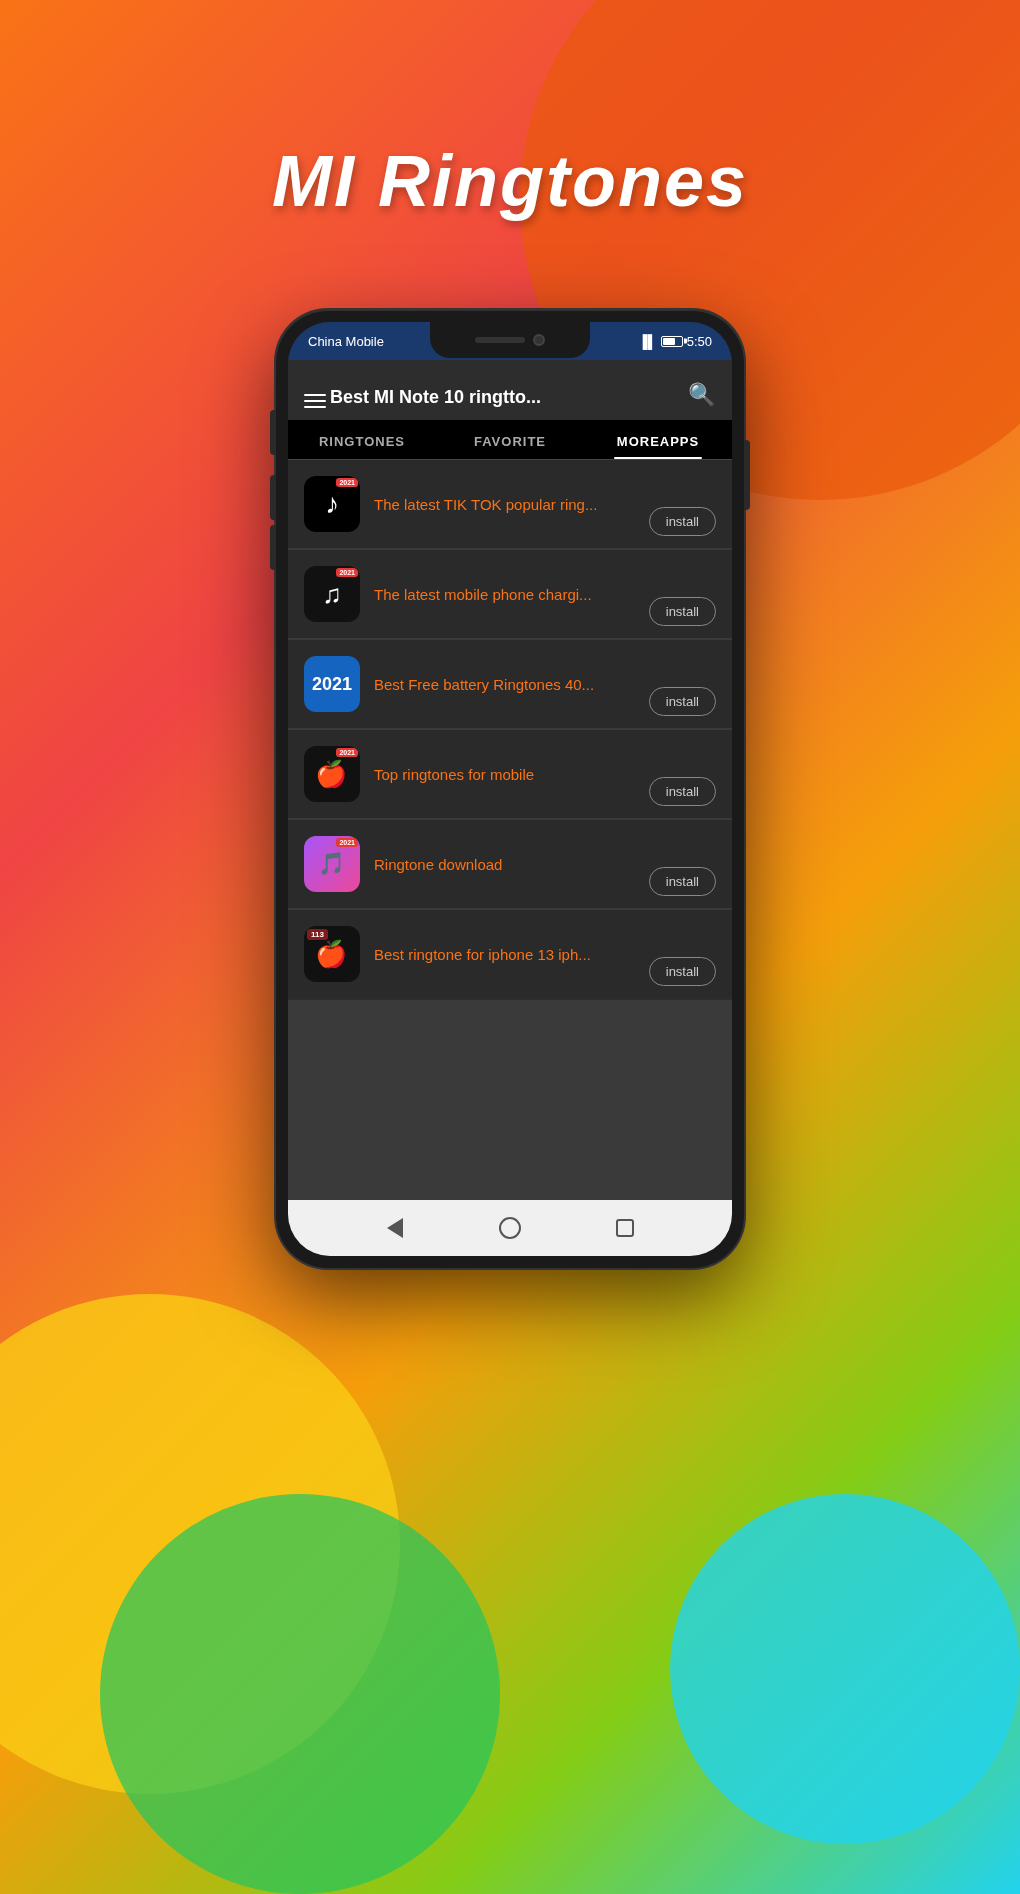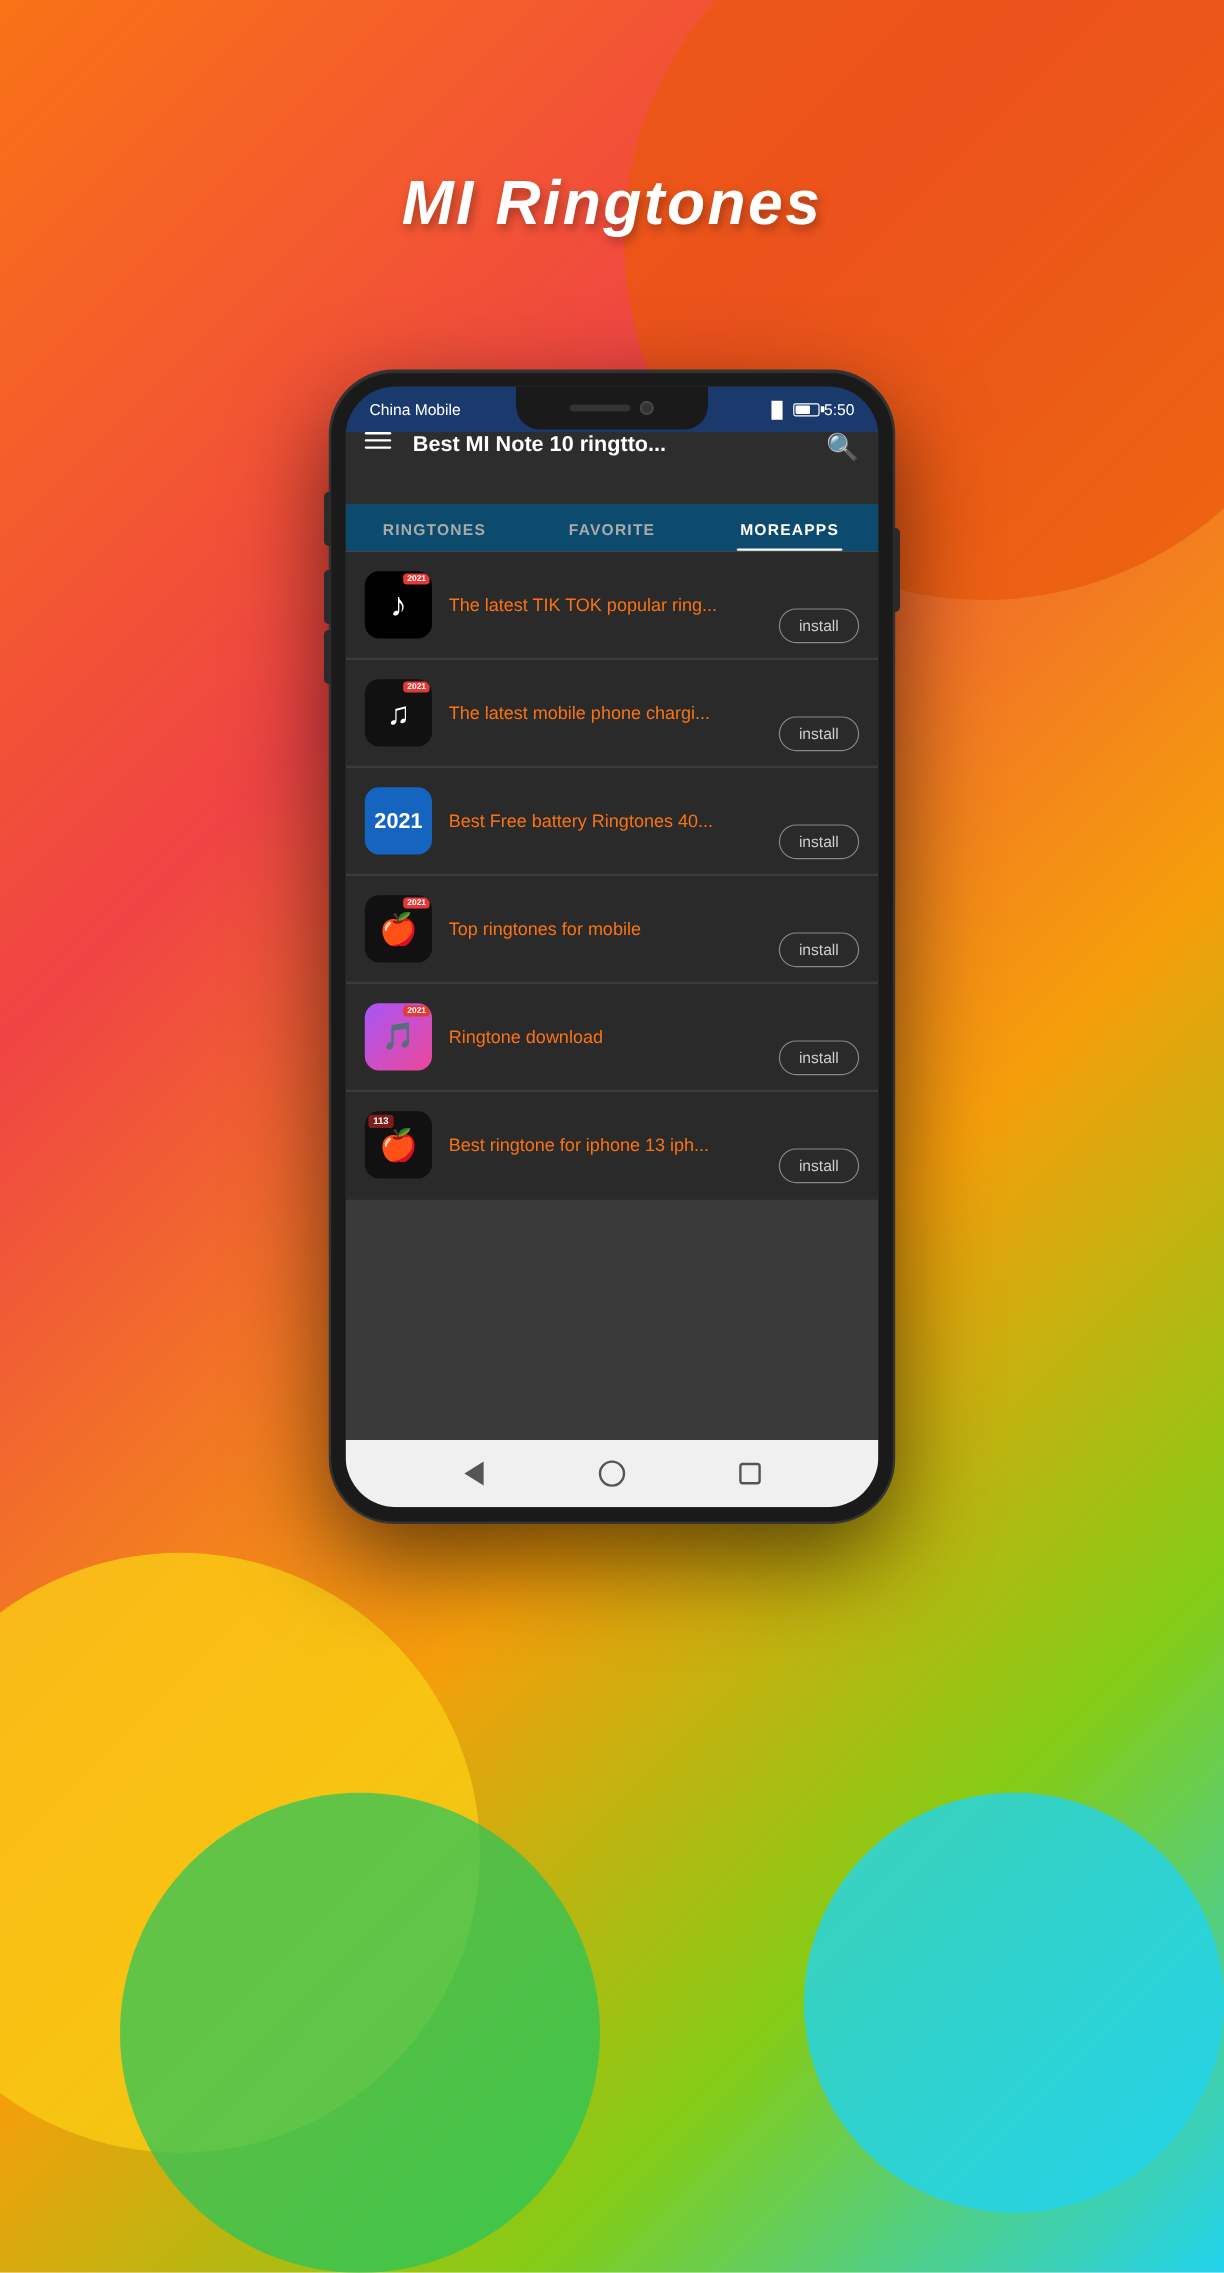--- a/index.html
+++ b/index.html
@@ -57,21 +57,21 @@
       bottom: 50px;
       right: 0;
     }
 
     .page-title {
       position: absolute;
       top: 140px;
       left: 0;
       right: 0;
       text-align: center;
-      font-size: 52px;
+      font-size: 72px;
       font-weight: 900;
       color: white;
       text-shadow: 2px 4px 8px rgba(0,0,0,0.3);
       font-style: italic;
       letter-spacing: 2px;
       z-index: 10;
     }
 
     .phone-wrapper {
       position: absolute;
@@ -207,23 +207,23 @@
       height: 100%;
       background: white;
       border-radius: 1px;
     }
 
     
     .top-bar {
       background: #2d2d2d;
       height: 60px;
       display: flex;
-      align-items: flex-start;
-      padding: 0 16px;
-      gap: 18px;
+      align-items: flex-end;
+      padding: 12px 16px;
+      gap: 4px;
     }
 
     .hamburger {
       display: flex;
       flex-direction: column;
       gap: 4px;
       cursor: pointer;
     }
 
     .hamburger span {
@@ -242,21 +242,21 @@
     }
 
     .search-icon-btn {
       color: white;
       font-size: 22px;
       cursor: pointer;
     }
 
     
     .tabs {
-      background: #0c4a6e;
+      background: #000000;
       display: flex;
       border-bottom: 1px solid #444;
     }
 
     .tab {
       flex: 1;
       text-align: center;
       padding: 14px 0 10px;
       font-size: 13px;
       font-weight: 600;

